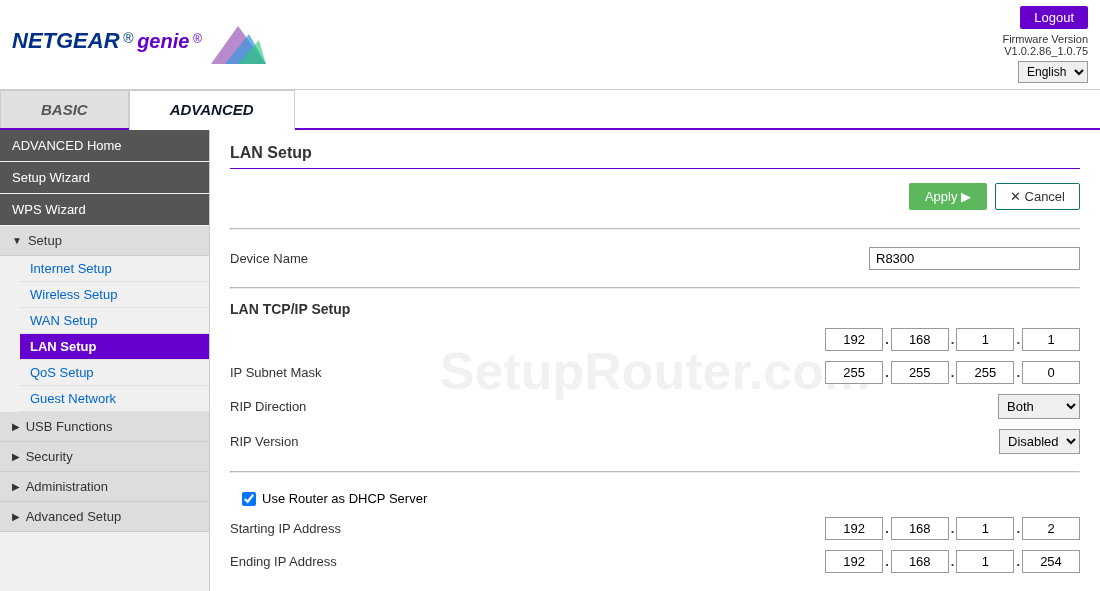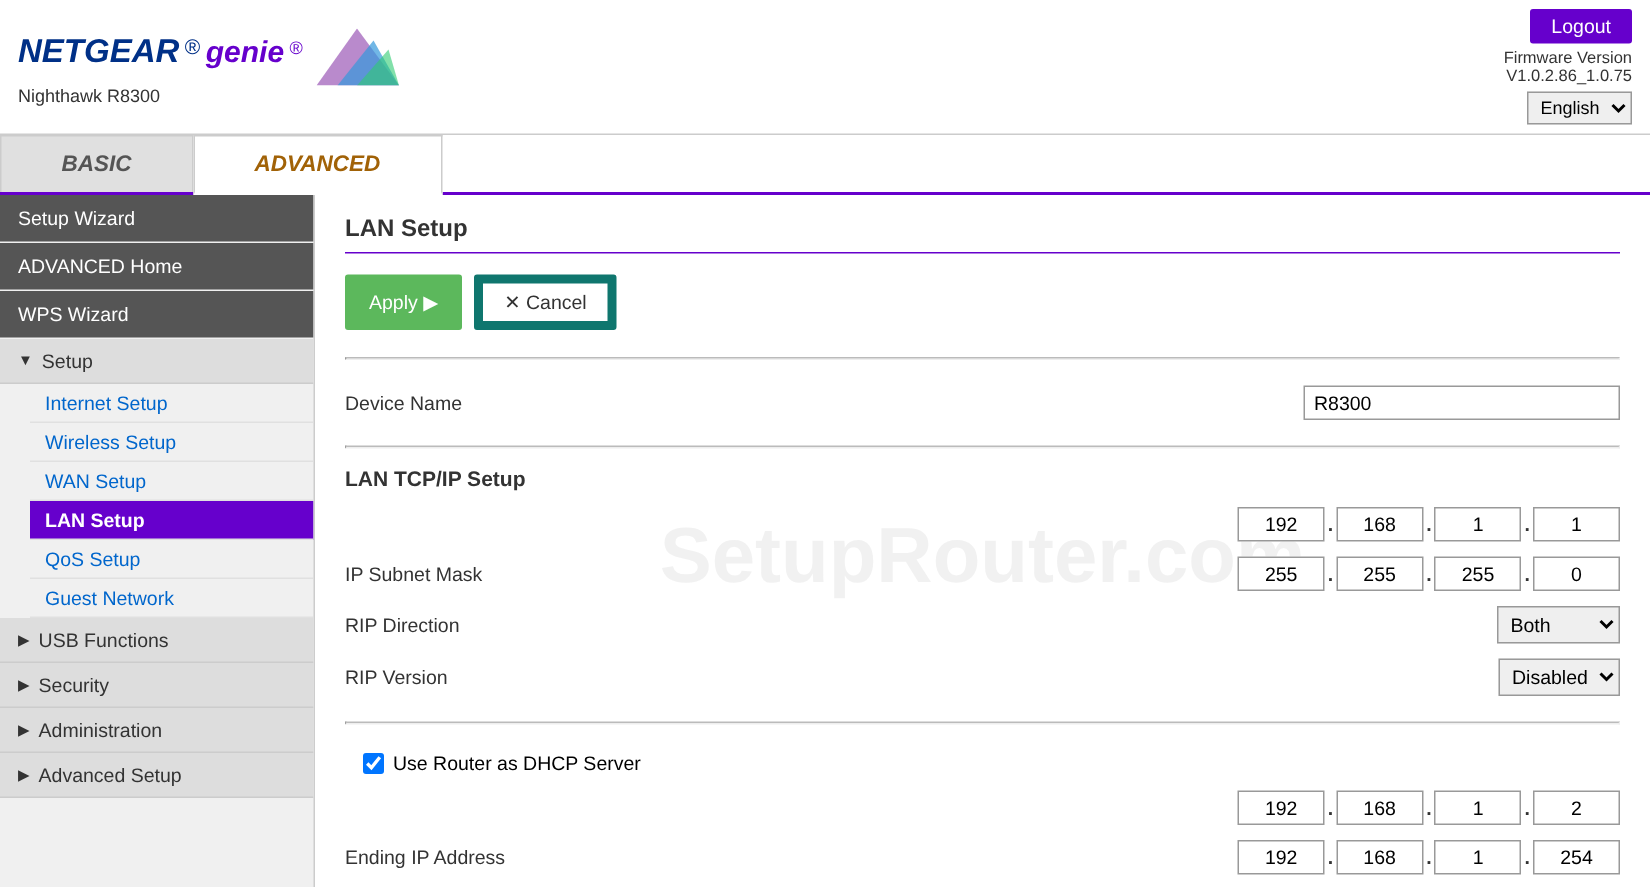--- a/index.html
+++ b/index.html
@@ -10,44 +10,44 @@
     .header-left { display: flex; align-items: center; gap: 10px; }
     .header-right { display: flex; flex-direction: column; align-items: flex-end; gap: 4px; }
     .logout-btn { background: #6600cc; color: #fff; border: none; padding: 4px 14px; cursor: pointer; font-size: 13px; border-radius: 2px; margin-left: 32px; }
     .firmware-info { font-size: 11px; color: #333; text-align: right; }
     .lang-select { font-size: 12px; padding: 2px 4px; border: 1px solid #999; }
 
     
     .nav-tabs { display: flex; background: #fff; border-bottom: 2px solid #6600cc; }
     .nav-tab { padding: 10px 40px; font-size: 15px; font-weight: bold; cursor: pointer; border: 1px solid #ccc; font-style: italic; }
     .nav-tab.basic { background: #e0e0e0; color: #555; border-bottom: none; }
-    .nav-tab.advanced { background: #fff; color: #a16207; border-bottom: 2px solid #fff; margin-bottom: -2px; }
+    .nav-tab.advanced { background: #fff; color: #0f172a; border-bottom: 2px solid #fff; margin-bottom: -2px; }
 
     
     .layout { display: flex; height: calc(591px - 110px); }
 
     
     .sidebar { width: 210px; background: #f0f0f0; border-right: 1px solid #ccc; flex-shrink: 0; overflow-y: auto; }
     .sidebar-btn { display: block; width: 100%; text-align: left; padding: 8px 12px; background: #555; color: #fff; border: none; cursor: pointer; font-size: 13px; margin-bottom: 1px; }
     .sidebar-section-header { display: flex; align-items: center; padding: 7px 12px; background: #ddd; color: #333; cursor: pointer; font-size: 13px; border-bottom: 1px solid #ccc; }
     .sidebar-section-header .arrow { margin-right: 6px; font-size: 10px; }
     .sidebar-sub { padding-left: 20px; }
     .sidebar-sub-item { display: block; padding: 5px 10px; color: #0066cc; text-decoration: none; font-size: 13px; cursor: pointer; border-bottom: 1px solid #e0e0e0; }
     .sidebar-sub-item.active { background: #6600cc; color: #fff; font-weight: bold; }
 
     
     .main { flex: 1; padding: 14px 20px; overflow-y: auto; background: #fff; position: relative; }
     .watermark { position: absolute; top: 50%; left: 50%; transform: translate(-50%, -50%); font-size: 52px; color: rgba(180,180,180,0.18); font-weight: bold; pointer-events: none; white-space: nowrap; z-index: 0; }
     .content-wrap { position: relative; z-index: 1; }
 
     .page-title { font-size: 16px; color: #333; font-weight: bold; border-bottom: 1px solid #6600cc; padding-bottom: 6px; margin-bottom: 14px; }
 
-    .action-bar { display: flex; gap: 8px; justify-content: flex-start; margin-bottom: 18px; }
+    .action-bar { display: flex; gap: 8px; justify-content: flex-end; margin-bottom: 18px; }
     .btn-apply { background: #5cb85c; color: #fff; border: none; padding: 5px 16px; cursor: pointer; font-size: 13px; border-radius: 2px; }
-    .btn-cancel { background: #fff; color: #333; border: 6px solid #0f766e; padding: 5px 14px; cursor: pointer; font-size: 13px; border-radius: 2px; display: flex; align-items: center; gap: 4px; }
+    .btn-cancel { background: #fff; color: #333; border: 1px solid #0f766e; padding: 5px 14px; cursor: pointer; font-size: 13px; border-radius: 2px; display: flex; align-items: center; gap: 4px; }
 
     .section-divider { border-top: 1px solid #bbb; margin: 12px 0; }
 
     .form-row { display: flex; align-items: center; padding: 5px 0; }
     .form-label { width: 220px; color: #333; font-size: 13px; }
     .form-field { margin-left: auto; }
     .text-input { border: 1px solid #999; padding: 3px 6px; font-size: 13px; width: 211px; }
     .ip-group { display: flex; align-items: center; gap: 2px; }
     .ip-octet { width: 58px; border: 1px solid #999; padding: 3px 4px; font-size: 13px; text-align: center; }
     .ip-dot { color: #333; font-weight: bold; }
@@ -69,21 +69,20 @@
         <span style="color:#003087;font-size:14px;vertical-align:super;">®</span>
         <span style="color:#6600cc;font-size:20px;font-style:italic;font-weight:bold;"> genie</span>
         <span style="color:#6600cc;font-size:12px;vertical-align:super;">®</span>
         
         <svg width="55" height="38" style="vertical-align:middle;margin-left:6px;">
           <polygon points="0,38 27,0 55,38" fill="#9b59b6" opacity="0.7"></polygon>
           <polygon points="14,38 38,8 55,38" fill="#3498db" opacity="0.7"></polygon>
           <polygon points="27,38 48,14 55,38" fill="#2ecc71" opacity="0.6"></polygon>
         </svg>
       </div>
-      <div style="font-size:12px;color:#333;">Nighthawk R8300</div>
     </div>
   </div>
   <div class="header-right">
     <button class="logout-btn">Logout</button>
     <div class="firmware-info">
       <span>Firmware Version</span><br>
       <span>V1.0.2.86_1.0.75</span>
     </div>
     <select class="lang-select">
       <option>English</option>
@@ -92,22 +91,22 @@
 </div>
 
 <div class="nav-tabs">
   <div class="nav-tab basic">BASIC</div>
   <div class="nav-tab advanced">ADVANCED</div>
 </div>
 
 <div class="layout">
 
   <div class="sidebar">
+    <button class="sidebar-btn">ADVANCED Home</button>
     <button class="sidebar-btn">Setup Wizard</button>
-    <button class="sidebar-btn">ADVANCED Home</button>
     <button class="sidebar-btn">WPS Wizard</button>
 
     <div class="sidebar-section-header">
       <span class="arrow">▼</span>
       <span>Setup</span>
     </div>
     <div class="sidebar-sub">
       <a class="sidebar-sub-item">Internet Setup</a>
       <a class="sidebar-sub-item">Wireless Setup</a>
       <a class="sidebar-sub-item">WAN Setup</a>
@@ -207,20 +206,21 @@
       </div>
 
       <hr class="section-divider">
 
       <div class="dhcp-row">
         <input type="checkbox" checked="" style="">
         <span>Use Router as DHCP Server</span>
       </div>
 
       <div class="form-row">
+        <span class="form-label">Starting IP Address</span>
         <div class="form-field ip-group">
           <input class="ip-octet" type="text" value="192" style="">
           <span class="ip-dot">.</span>
           <input class="ip-octet" type="text" value="168" style="">
           <span class="ip-dot">.</span>
           <input class="ip-octet" type="text" value="1" style="">
           <span class="ip-dot">.</span>
           <input class="ip-octet" type="text" value="2" style="">
         </div>
       </div>

